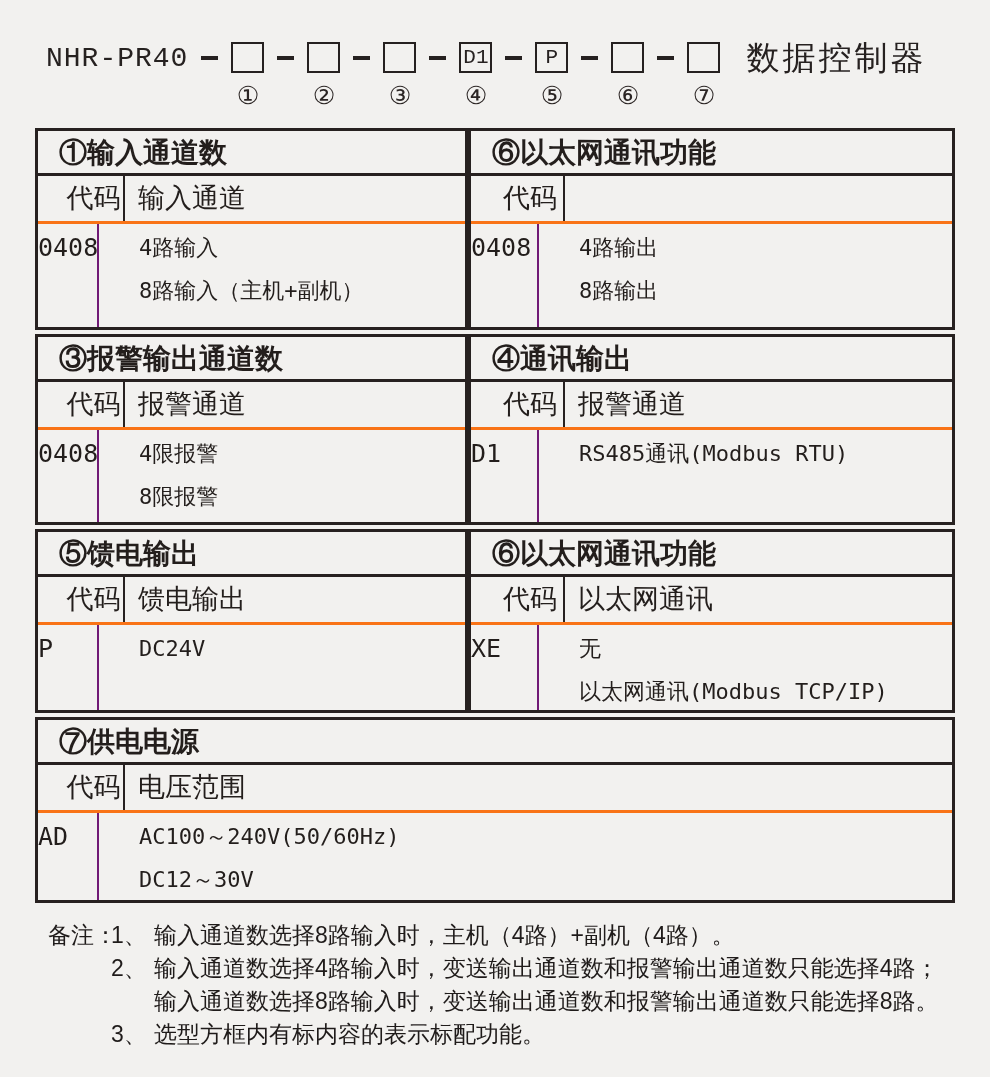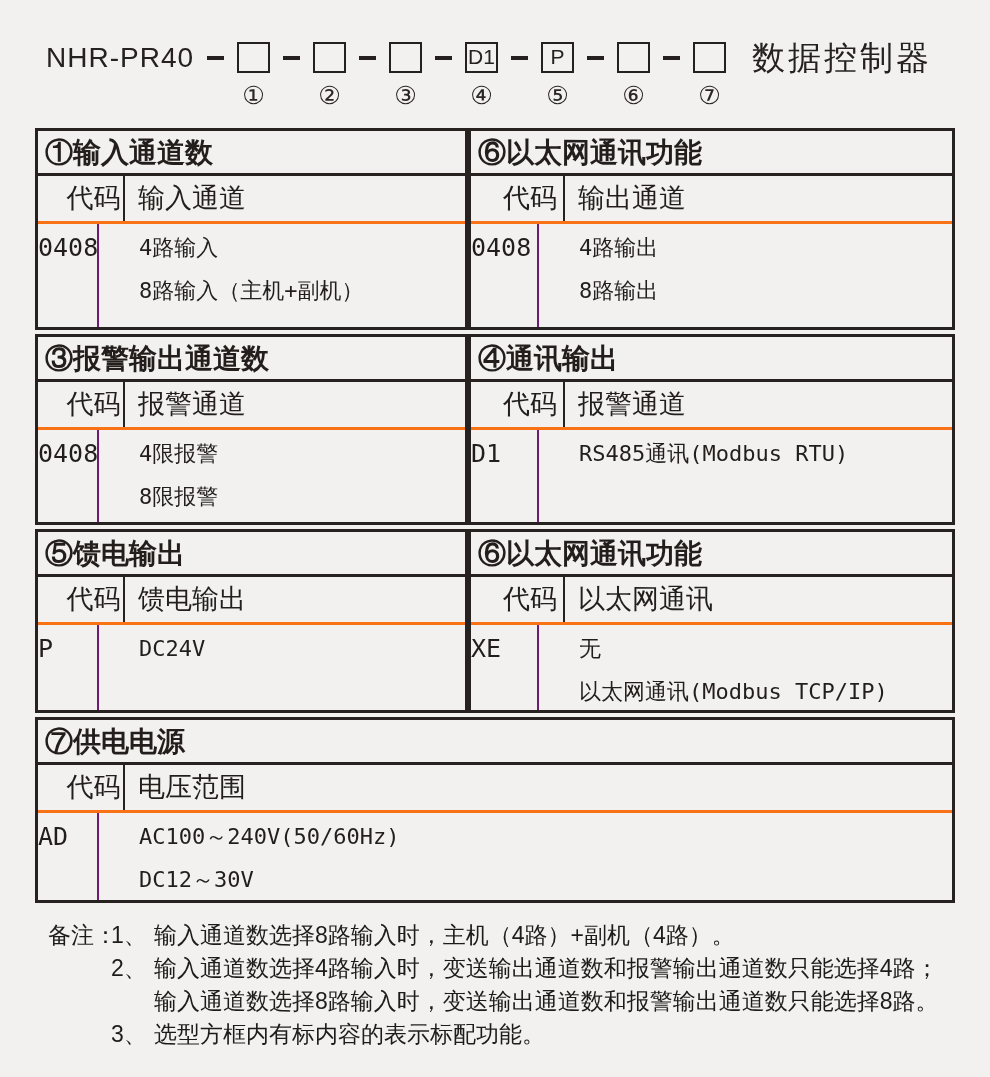--- a/index.html
+++ b/index.html
@@ -7,21 +7,21 @@
     font-family:"Liberation Sans",sans-serif;
     background:#e9e7e5;
   }
   .page{
     position:relative;
     width:990px;height:1077px;
     background:#f2f1ef;
     color:#231e1c;
     overflow:hidden;
   }
-  .mono{font-family:Liberation Sans, sans-serif;}
+  .mono{font-family:Liberation Mono, monospace;}
 
   
   .model-line{
     position:absolute;left:46px;top:40px;
     display:flex;align-items:center;height:36px;
   }
   .model-prefix{
     font-size:28px;letter-spacing:1px;color:#262120;white-space:nowrap;
   }
   .dash{
@@ -55,21 +55,21 @@
   .section{
     border:3px solid #272120;
     box-sizing:border-box;
     display:flex;flex-direction:column;
     overflow:hidden;
   }
   .section.full{grid-column:1 / 3;}
   .sec-title{
     height:42px;line-height:43px;flex:none;
     border-bottom:3px solid #272120;
-    padding-left:7px;
+    padding-left:21px;
     font-size:28px;font-weight:700;white-space:nowrap;
   }
   .sec-header{
     height:45px;flex:none;
     border-bottom:3px solid #f97316;
     display:flex;
     padding-left:26px;
   }
   .code-w{width:59px;}
   .section.right .code-w{width:66px;}
@@ -189,21 +189,20 @@
             <div class="val-item">4路输入</div>
             <div class="val-item">8路输入（主机+副机）</div>
           </div>
     </div>
   </div>
 
   <div class="section right">
     <div class="sec-title">⑥以太网通讯功能</div>
     <div class="sec-header">
       <div class="code-head code-w">代码</div>
-      <div class="val-head">输出通道</div>
     </div>
     <div class="sec-data">
       <div class="code-col code-w">
             <div class="code-item">04</div>
             <div class="code-item">08</div>
           </div>
       <div class="val-col">
             <div class="val-item">4路输出</div>
             <div class="val-item">8路输出</div>
           </div>

